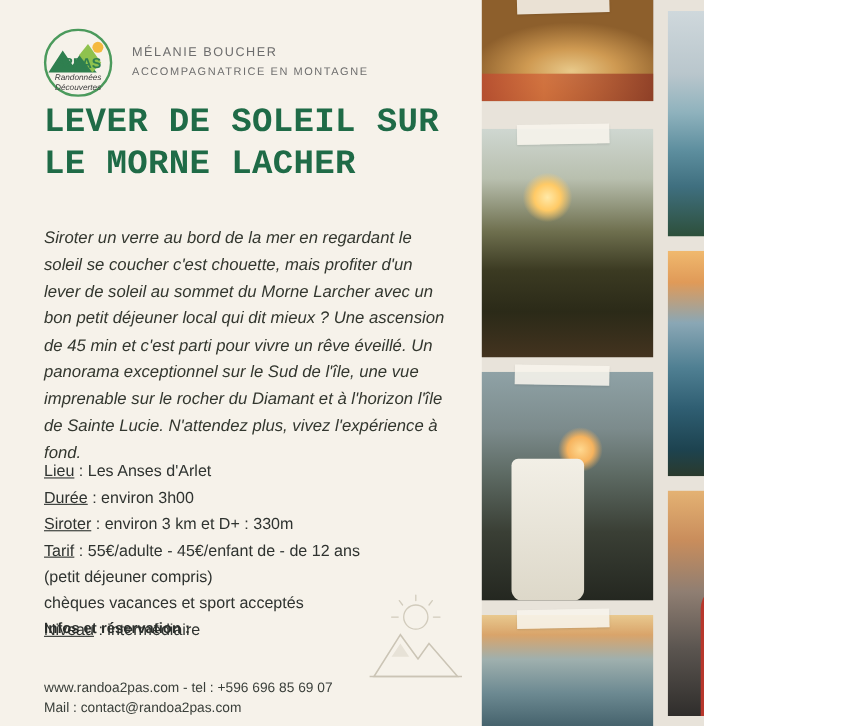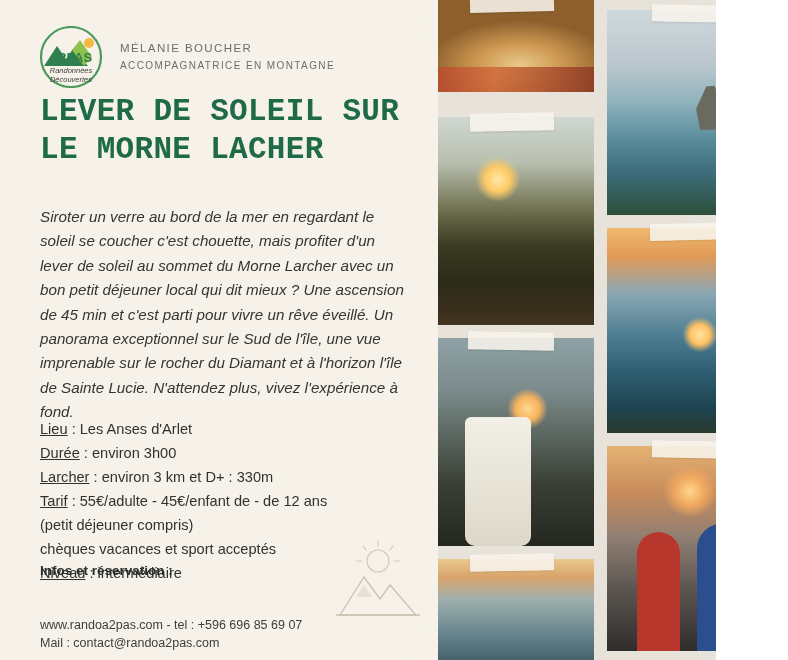--- a/index.html
+++ b/index.html
@@ -4,21 +4,21 @@
 <style>
   * { box-sizing: border-box; margin: 0; padding: 0; }
   html, body {
     width: 788px; height: 660px;
     overflow: hidden;
     font-family: "Liberation Sans", sans-serif;
     background: #ffffff;
   }
   .poster {
     position: relative;
-    width: 716px; height: 660px;
+    width: 640px; height: 660px;
     background: #f7f4ee;
     overflow: hidden;
   }
   
   .left-panel {
     position: absolute;
     left: 0; top: 0;
     width: 438px; height: 660px;
     background: #f6f2ea;
     z-index: 2;
@@ -308,21 +308,21 @@
   <p class="body-text">Siroter un verre au bord de la mer en regardant le soleil se coucher c'est chouette, mais profiter d'un lever de soleil au sommet du Morne Larcher avec un bon petit déjeuner local qui dit mieux ? Une ascension de 45 min et c'est parti pour vivre un rêve éveillé. Un panorama exceptionnel sur le Sud de l'île, une vue imprenable sur le rocher du Diamant et à l'horizon l'île de Sainte Lucie. N'attendez plus, vivez l'expérience à fond.</p>
 
   <div class="details">
     <div class="row">
       <span class="underline">Lieu</span><span> : Les Anses d'Arlet</span>
     </div>
     <div class="row">
       <span class="underline">Durée</span><span> : environ 3h00</span>
     </div>
     <div class="row">
-      <span class="underline">Larcher</span><span> : environ 3 km et D+ : 330m</span>
+      <span class="underline">Siroter</span><span> : environ 3 km et D+ : 330m</span>
     </div>
     <div class="row">
       <span class="underline">Tarif</span><span> : 55€/adulte - 45€/enfant de - de 12 ans</span>
     </div>
     <div class="row">(petit déjeuner compris)</div>
     <div class="row">chèques vacances et sport acceptés</div>
     <div class="row">
       <span class="underline">Niveau</span><span> : intermédiaire</span>
     </div>
   </div>

